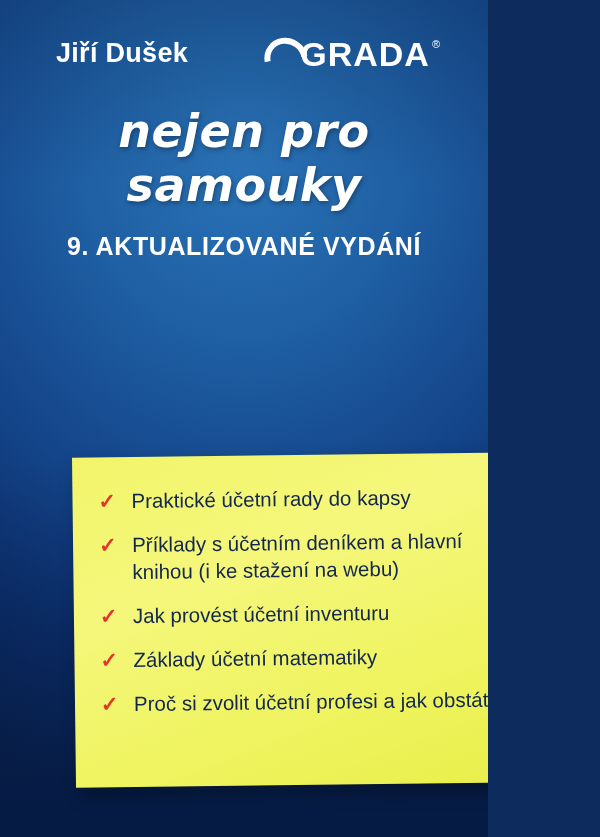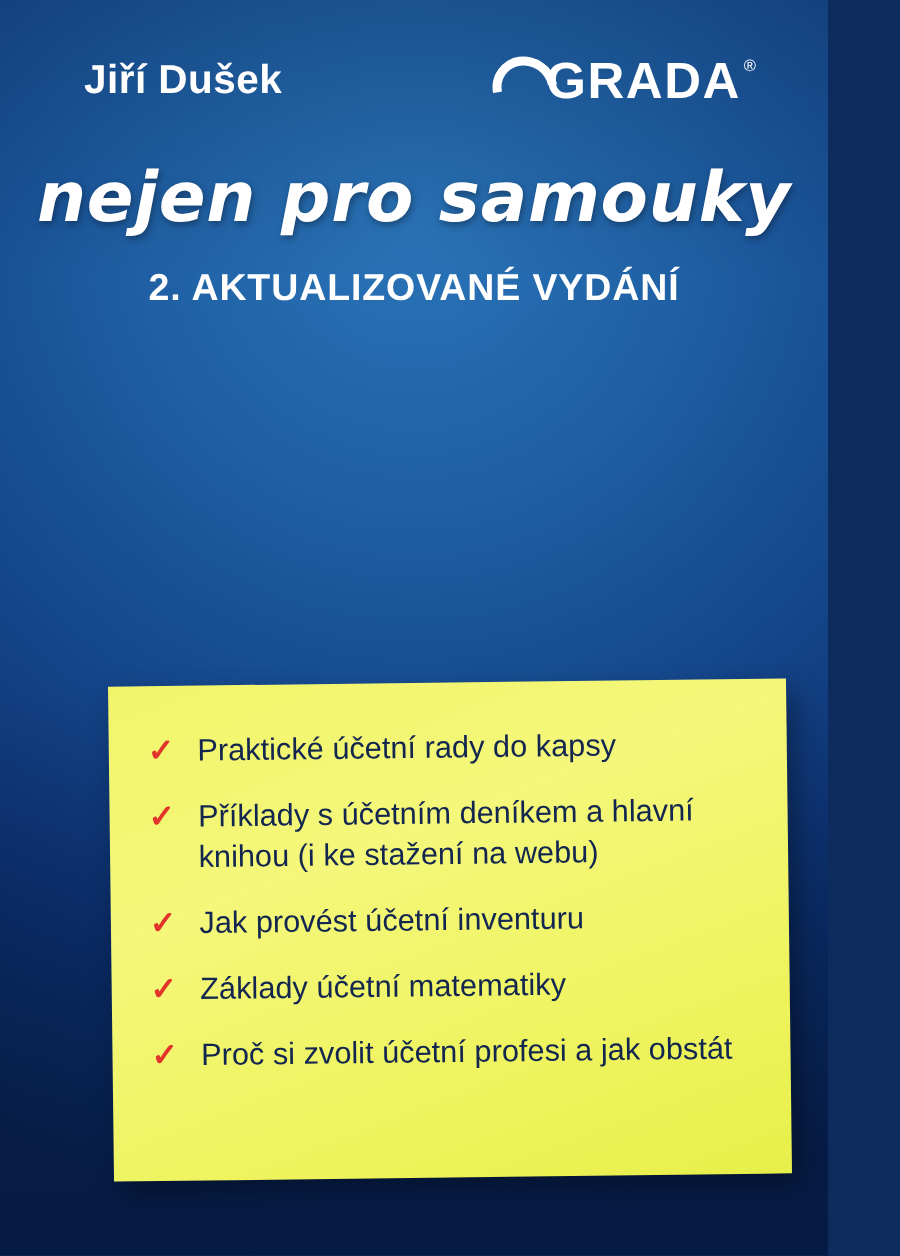--- a/index.html
+++ b/index.html
@@ -9,21 +9,21 @@
   }
   body {
     width: 600px;
     height: 837px;
     overflow: hidden;
     font-family: "Liberation Sans", sans-serif;
   }
 
   .cover {
     position: relative;
-    width: 552px;
+    width: 488px;
     height: 837px;
     background:
       radial-gradient(ellipse 120% 80% at 50% 18%, #2a74b8 0%, #1f5fa3 28%, #14458a 55%, #0c2f6d 78%, #082150 100%);
     overflow: hidden;
   }
   
   .cover::after {
     content: "";
     position: absolute;
     inset: 0;
@@ -171,21 +171,21 @@
   <div class="publisher">
     <span class="publisher-mark">
       <span class="sweep"></span>
     </span>
     <span class="publisher-name">GRADA</span>
     <span class="publisher-reg">®</span>
   </div>
 
   <div class="title-block">
     <div class="subtitle">nejen pro samouky</div>
-    <div class="edition">2. AKTUALIZOVANÉ VYDÁNÍ</div>
+    <div class="edition">9. AKTUALIZOVANÉ VYDÁNÍ</div>
   </div>
 
   <div class="note">
 
     <div class="bullet">
       <span class="check">✓</span>
       <span class="bullet-text">Praktické účetní rady do kapsy</span>
     </div>
 
     <div class="bullet">

